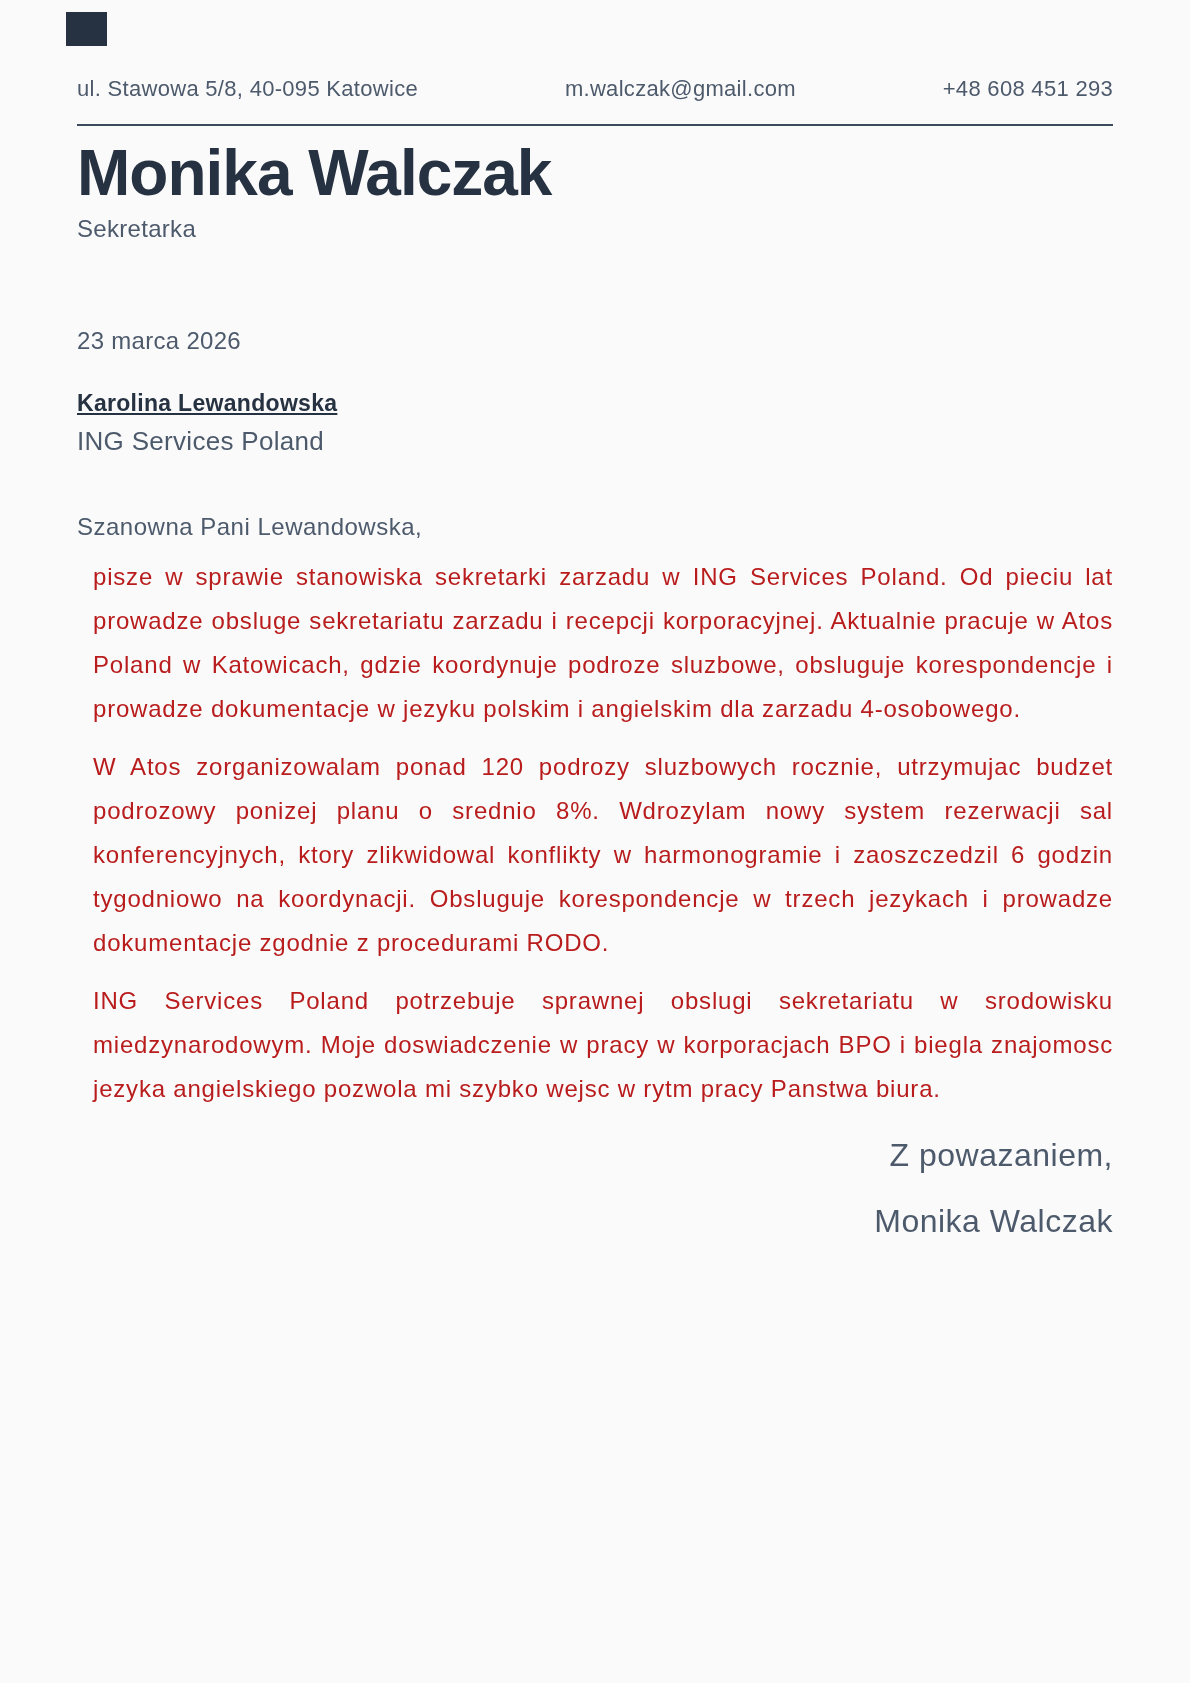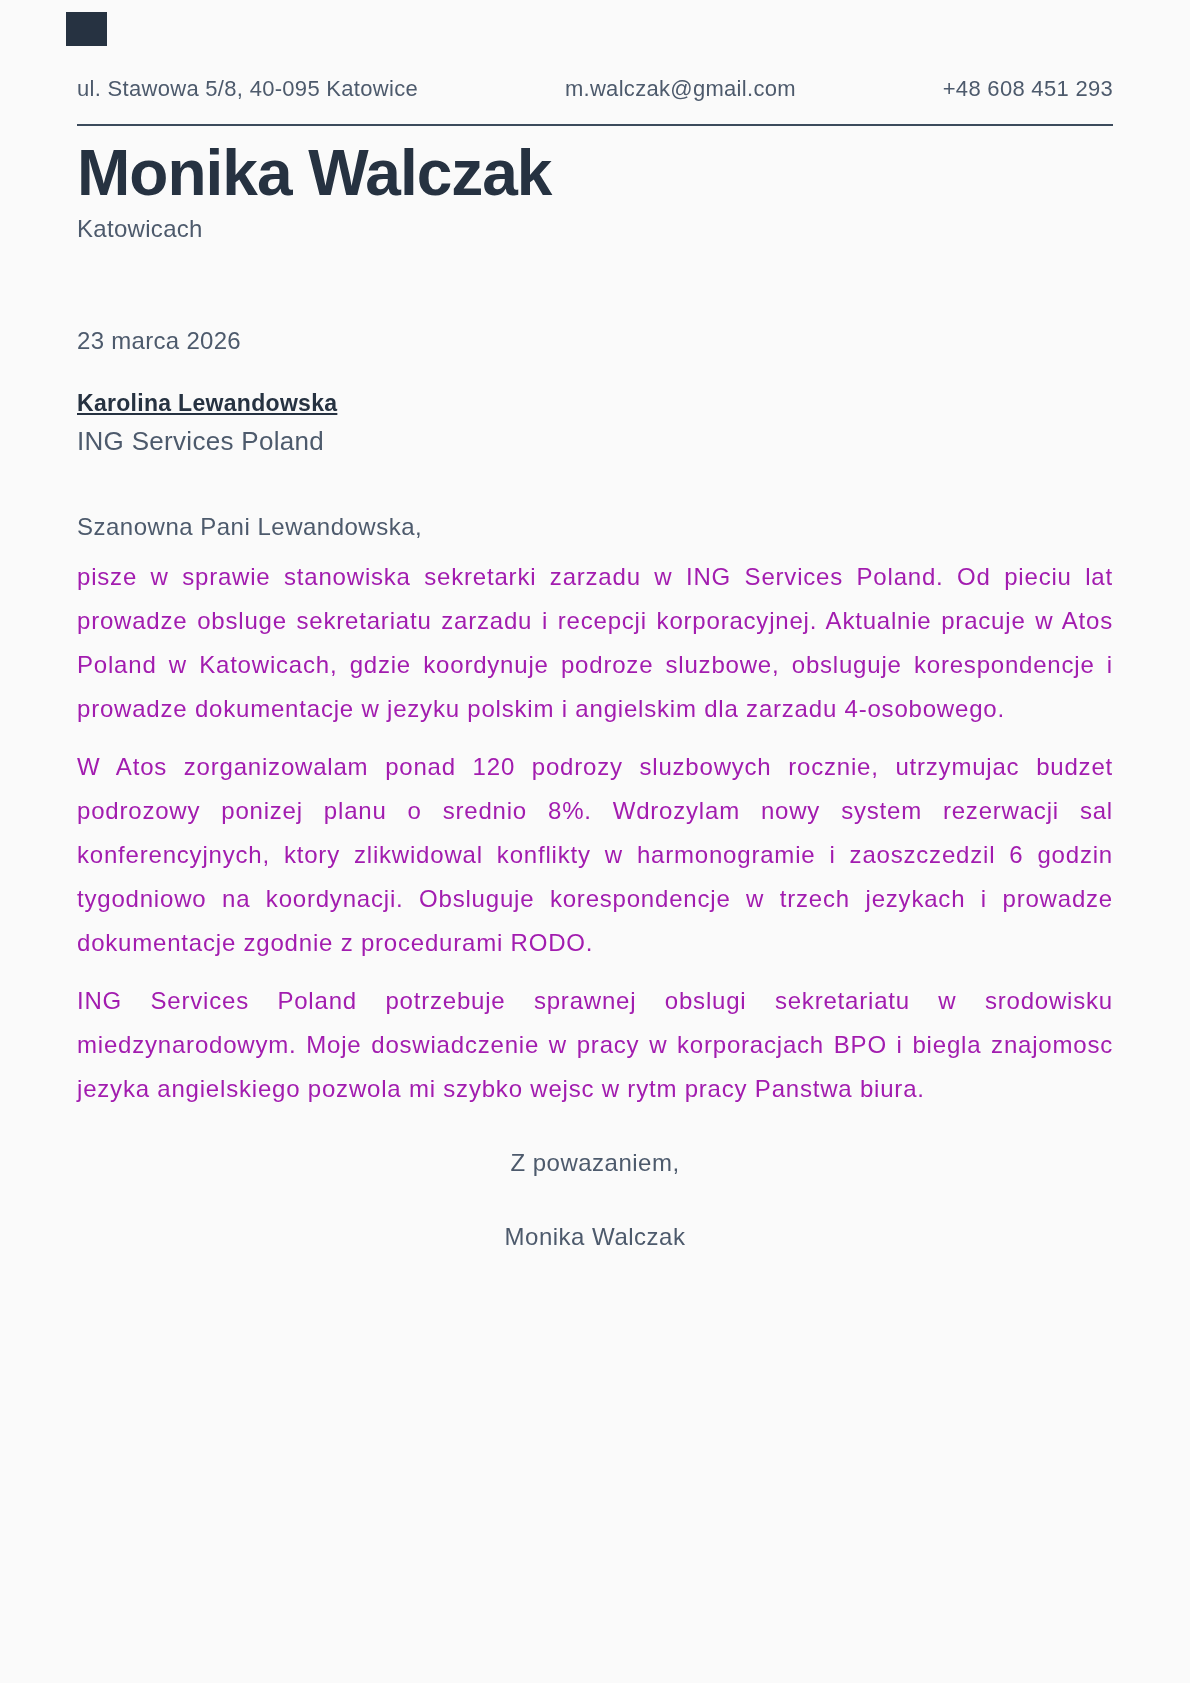--- a/index.html
+++ b/index.html
@@ -92,50 +92,51 @@
     line-height: 32px;
     letter-spacing: 0.5px;
   }
 
   .para {
     margin-top: 12px;
     font-size: 24px;
     line-height: 44px;
     letter-spacing: 0.8px;
     text-align: justify;
-    color: #a21caf;
+    color: #b91c1c;
+    margin-left: 16px;
   }
 
   .para + .para { margin-top: 14px; }
 
   .closing, .signature {
-    margin-top: 30px;
-    font-size: 24px;
+    margin-top: 22px;
+    font-size: 32px;
     line-height: 44px;
     letter-spacing: 0.5px;
-    text-align: center;
+    text-align: right;
   }
 </style>
 </head>
 <body>
 
 <div class="page">
 
   <div class="brand-mark"></div>
 
   <div class="contact-bar">
     <span>ul. Stawowa 5/8, 40-095 Katowice</span>
     <span>m.walczak@gmail.com</span>
     <span>+48 608 451 293</span>
   </div>
 
   <hr class="divider">
 
   <h1 class="name">Monika Walczak</h1>
-  <div class="job-title">Katowicach</div>
+  <div class="job-title">Sekretarka</div>
 
   <div class="date-line">23 marca 2026</div>
 
   <div class="recipient">
     <div class="recipient-name">Karolina Lewandowska</div>
     <div class="recipient-company">ING Services Poland</div>
   </div>
 
   <p class="greeting">Szanowna Pani Lewandowska,</p>
 

